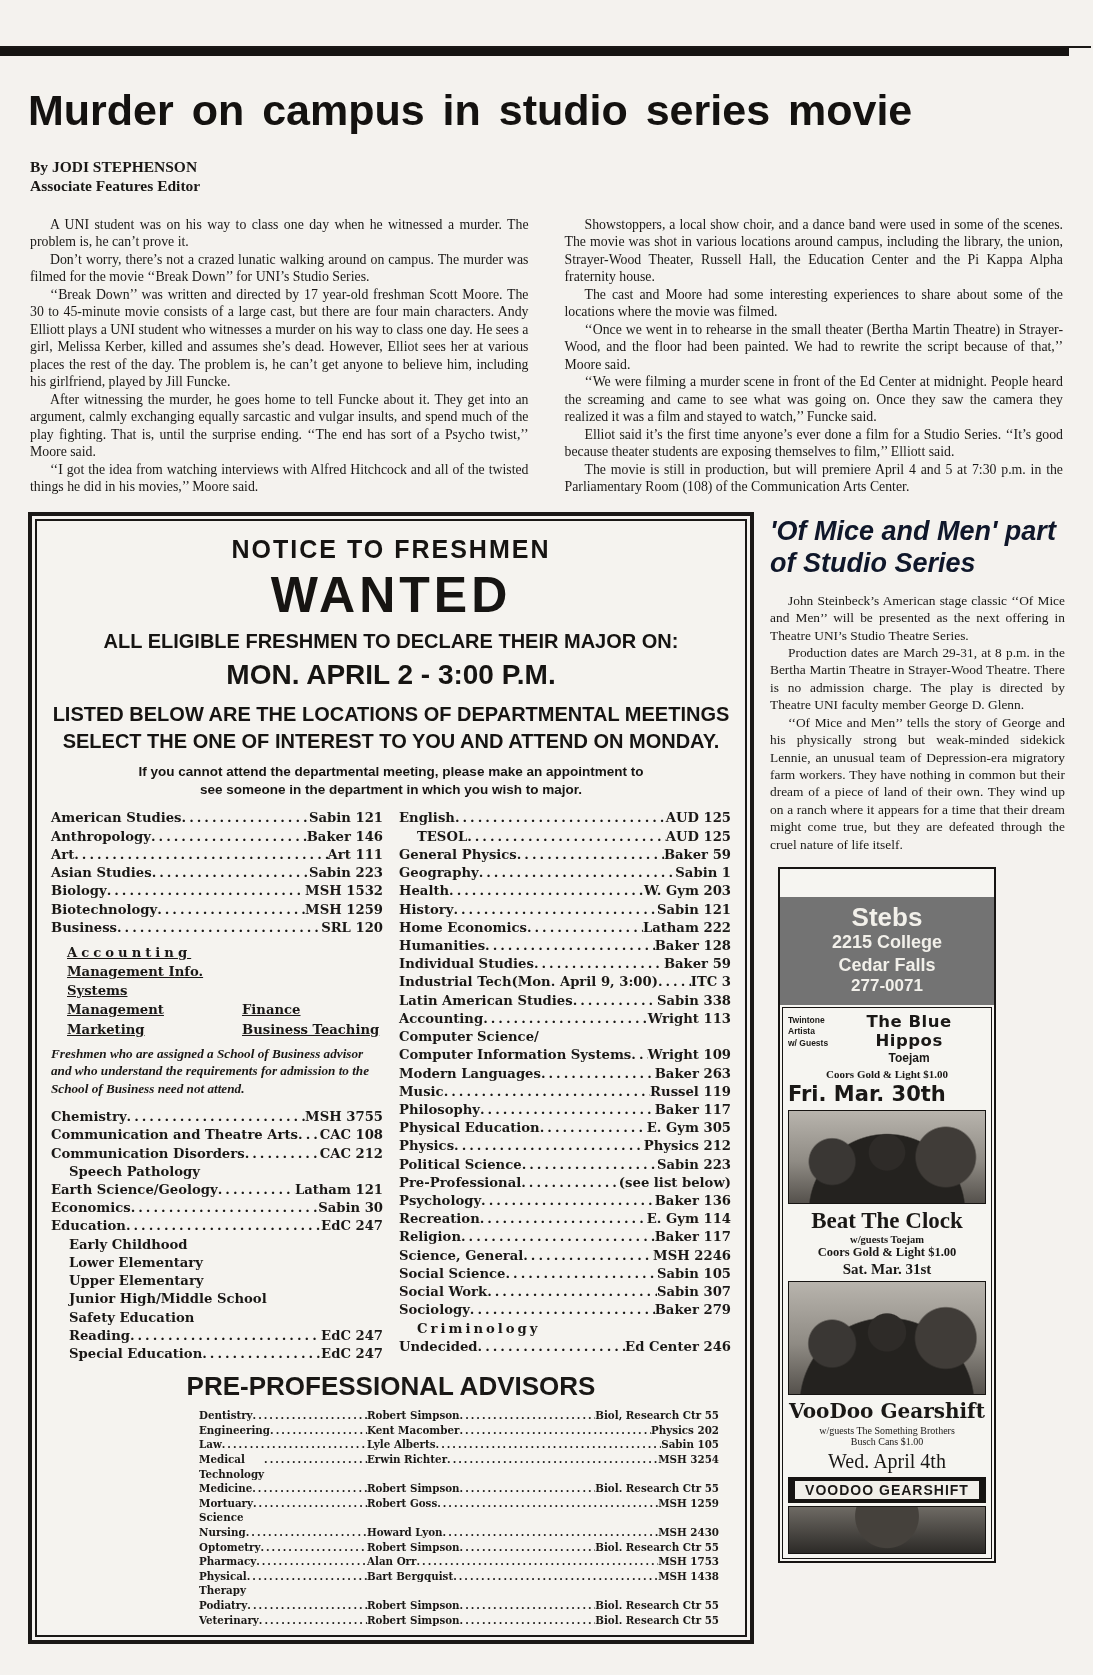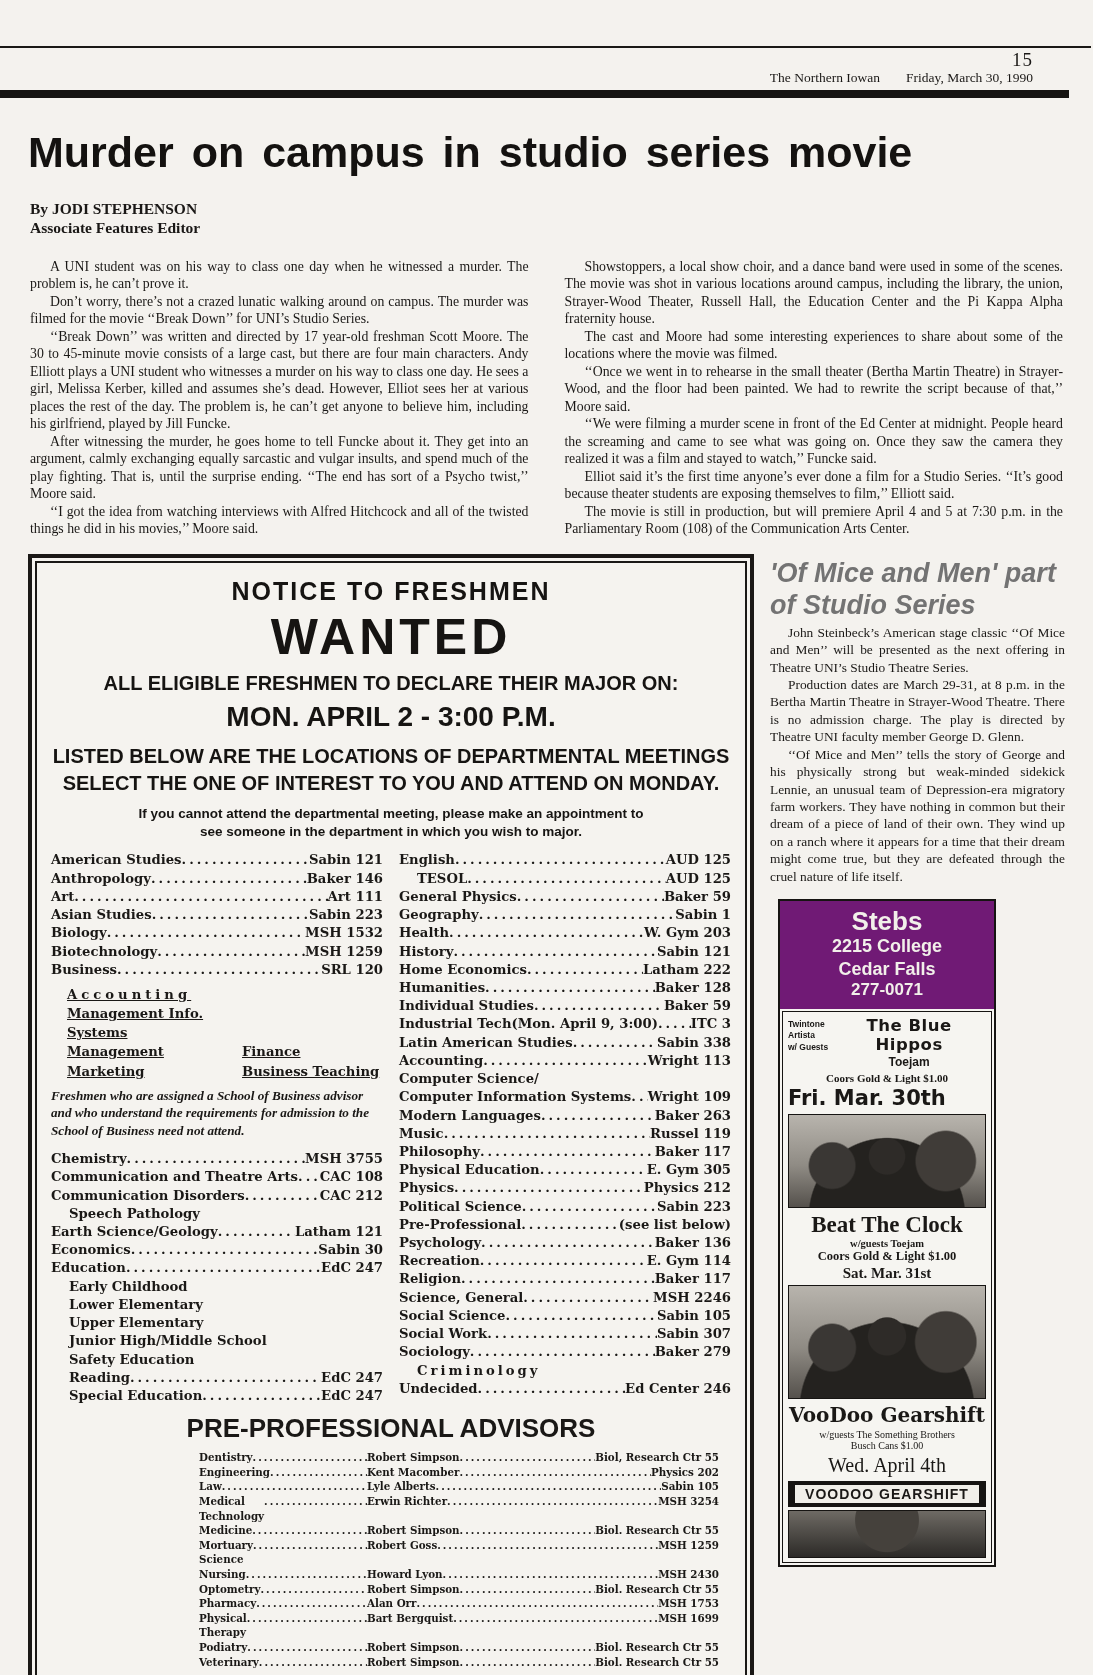--- a/index.html
+++ b/index.html
@@ -64,29 +64,29 @@
   .adv-row { display:flex; line-height:1.42; }
   .adv-left { display:flex; width:168px; flex:0 0 auto; padding-right:0; }
   .adv-left .dots::after, .adv-row .dots::after { letter-spacing:2px; }
   .adv-name { white-space:nowrap; }
   .adv-loc { white-space:nowrap; }
 
   
   .sidebar { flex:1; padding-left:16px; min-width:0; }
   .sb-headline {
     font-family:"Liberation Sans", sans-serif; font-style:italic; font-weight:600;
-    font-size:27px; line-height:1.18; margin:4px 0 2px; color:#737373;
+    font-size:27px; line-height:1.18; margin:4px 0 12px; color:#0f172a;
   }
   .sb-paras { font-size:13.4px; line-height:1.3; text-align:justify; }
   .sb-paras p { margin:0; text-indent:18px; }
 
   
   .stebs { width:214px; margin:14px 0 0 8px; border:2px solid #161412; background:#f6f5f1; }
-  .stebs-head { background:#701a75; color:#f2f0ea; text-align:center; padding:7px 4px 8px;
-    font-family:"Liberation Sans", sans-serif; font-weight:bold; }
+  .stebs-head { background:#737373; color:#f2f0ea; text-align:center; padding:7px 4px 8px;
+    font-family:"Liberation Sans", sans-serif; font-weight:bold;margin-top:28px; }
   .stebs-name { font-size:26px; line-height:1.05; }
   .stebs-addr, .stebs-city { font-size:18px; line-height:1.25; }
   .stebs-phone { font-size:17px; line-height:1.2; }
   .stebs-body { border:1px solid #161412; margin:2px; padding:4px 5px; }
   .bh-row { display:flex; gap:4px; }
   .bh-credits { font-family:"Liberation Sans", sans-serif; font-weight:bold; font-size:8.5px; line-height:1.35; padding-top:3px; white-space:nowrap; }
   .bh-main { flex:1; text-align:center; }
   .bh-band { font-family:"DejaVu Sans", sans-serif; font-weight:bold; font-size:16.5px; letter-spacing:0.5px; }
   .bh-guest { font-family:"Liberation Sans", sans-serif; font-weight:bold; font-size:12px; margin-top:1px; }
   .stebs-special { text-align:center; font-family:"Liberation Serif", serif; font-weight:bold; font-size:11px; margin-top:3px; }
@@ -115,26 +115,20 @@
   .vg-banner-inner { background:#f1efe9; text-align:center; font-family:"Liberation Sans", sans-serif;
     font-weight:bold; font-size:14px; letter-spacing:1px; color:#1a1816; padding:1px 0;
     border:1px solid #161412; }
 </style>
 </head>
 <body>
 
 <div class="page">
 
   <div class="top-rule"></div>
-  <div class="header-line">
-    <div class="page-num">15</div>
-    <div class="issue-line">
-      <span class="masthead">The Northern Iowan</span><span>Friday, March 30, 1990</span>
-    </div>
-  </div>
   <div class="thick-bar"></div>
 
   <h1 class="headline">Murder on campus in studio series movie</h1>
 
   <div class="byline">
     <div>By JODI STEPHENSON</div>
     <div>Associate Features Editor</div>
   </div>
 
   <div class="article-cols">
@@ -514,21 +508,21 @@
                 <span class="dots"></span>
                 <span class="adv-loc">MSH 1753</span>
               </div>
               <div class="adv-row">
                 <span class="adv-left">
                   <span class="adv-area">Physical Therapy</span>
                   <span class="dots"></span>
                 </span>
                 <span class="adv-name">Bart Bergquist</span>
                 <span class="dots"></span>
-                <span class="adv-loc">MSH 1699</span>
+                <span class="adv-loc">MSH 1438</span>
               </div>
               <div class="adv-row">
                 <span class="adv-left">
                   <span class="adv-area">Podiatry</span>
                   <span class="dots"></span>
                 </span>
                 <span class="adv-name">Robert Simpson</span>
                 <span class="dots"></span>
                 <span class="adv-loc">Biol. Research Ctr 55</span>
               </div>

